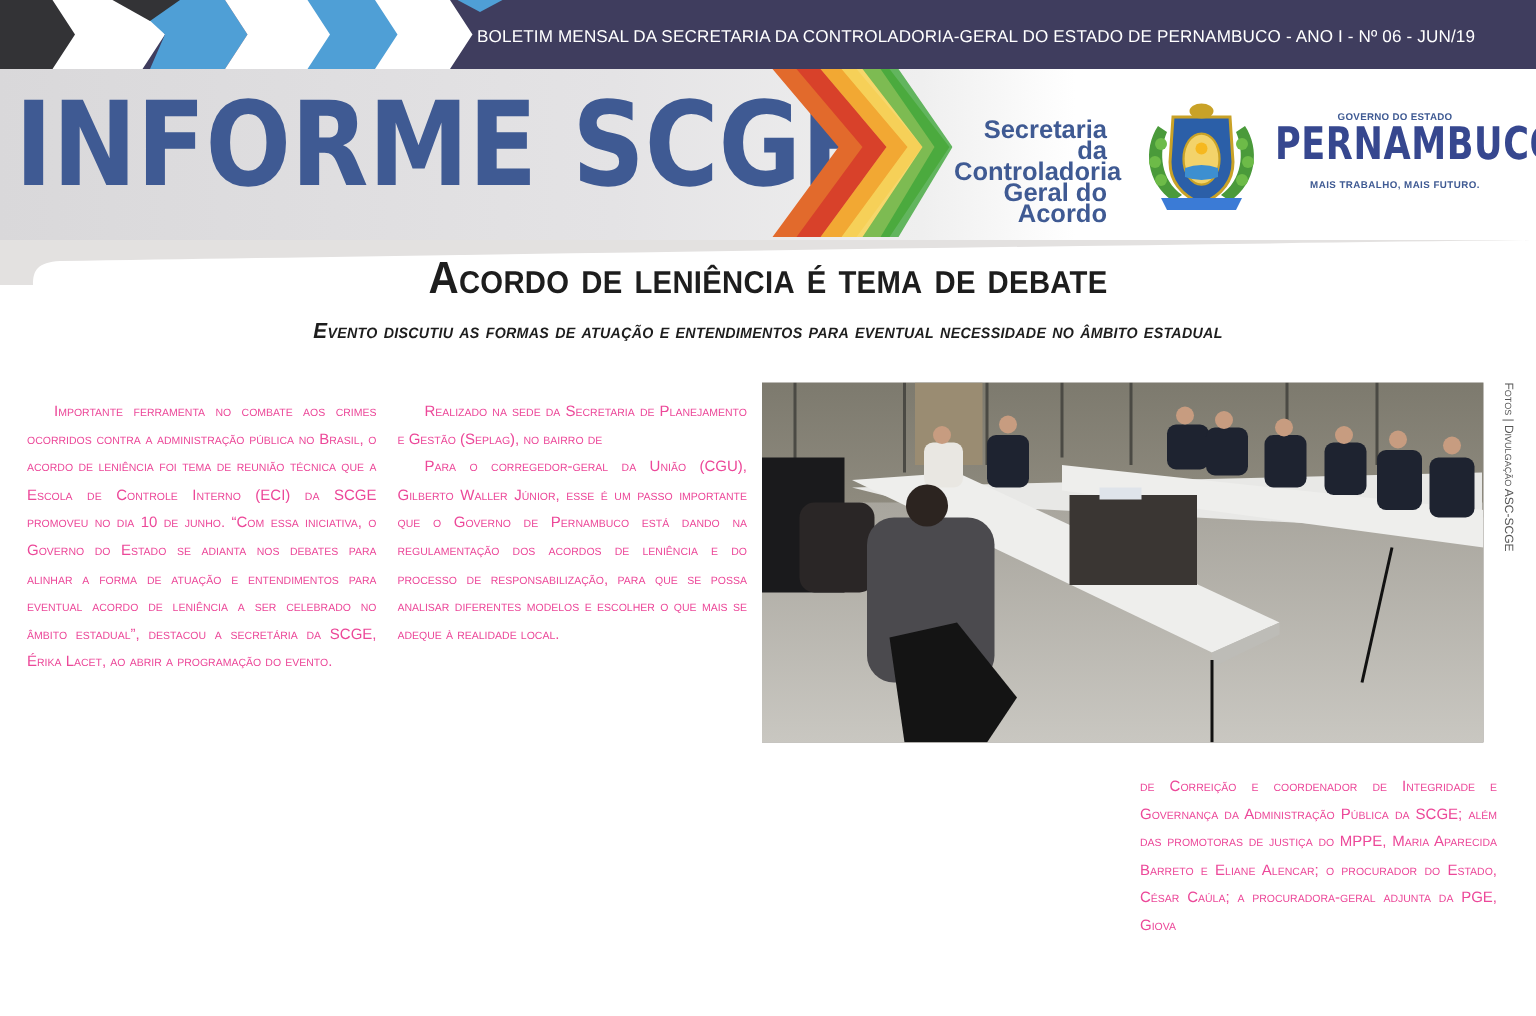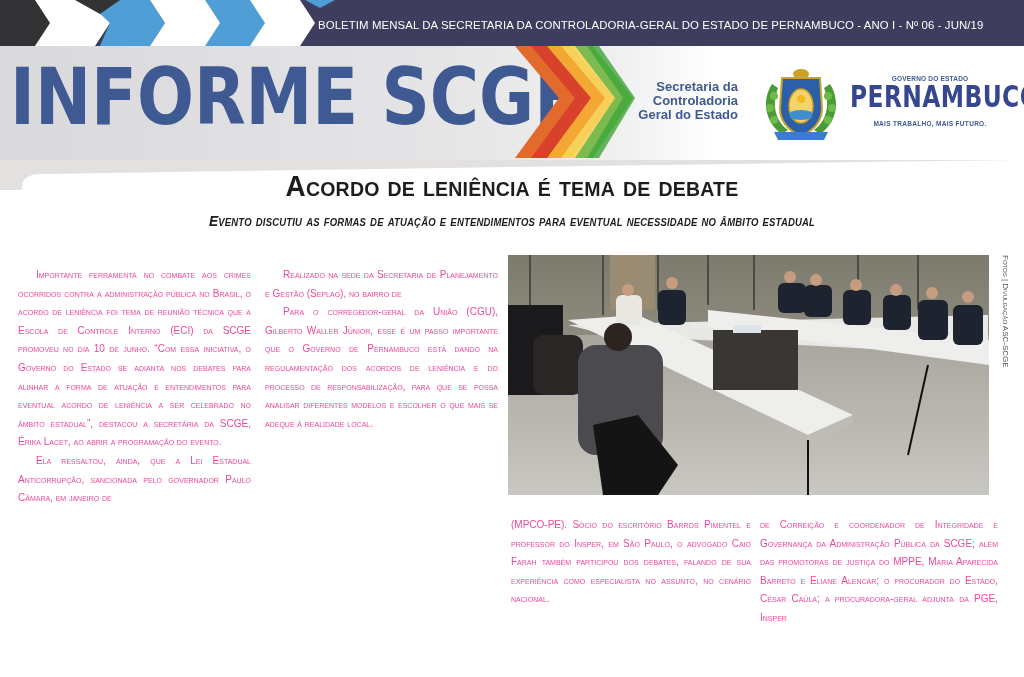--- a/index.html
+++ b/index.html
@@ -18,21 +18,21 @@
   .masthead { position: absolute; left: 0; top: 46px; width: 1024px; height: 118px;
     background: linear-gradient(90deg, #d9d8da 0%, #e4e3e5 40%, #efefef 60%, #ffffff 70%, #ffffff 100%); padding-left: 28px; }
   .masthead .brand-title {
     position: absolute; left: 10px; top: 12px; font-size: 78px; font-weight: bold;
     color: #3f5a93; letter-spacing: 0px; font-family: "DejaVu Sans", sans-serif;
     transform: scaleX(0.86); transform-origin: left top; line-height: 1;
   }
   .masthead .chevron { position: absolute; left: 495px; top: 0px; width: 140px; height: 118px; }
   .masthead .secretaria {
     position: absolute; left: 636px; top: 34px; width: 102px; text-align: right;
-    font-size: 13px; font-weight: bold; color: #3f5a93; line-height: 14px;
+    font-size: 17px; font-weight: bold; color: #3f5a93; line-height: 14px;
   }
   .masthead .crest { position: absolute; left: 760px; top: 18px; width: 82px; height: 80px; }
   .masthead .gov-small { position: absolute; left: 885px; top: 29px; width: 90px; text-align: center; font-size: 6.5px; font-weight: bold; color: #3f5a93; letter-spacing: 0.2px; }
   .masthead .gov-big { position: absolute; left: 850px; top: 36px; font-size: 30px; font-weight: bold; color: #36478f; font-family: "DejaVu Sans", sans-serif; transform: scaleX(0.78); transform-origin: left top; letter-spacing: 0.5px; line-height: 1; }
   .masthead .gov-slogan { position: absolute; left: 850px; top: 74px; width: 160px; text-align: center; font-size: 6.5px; font-weight: bold; color: #3f5a93; letter-spacing: 0.3px; }
 
   
   .headline-band { position: absolute; left: 0; top: 160px; width: 1024px; height: 30px; }
   .headline {
     position: absolute; left: 0; top: 171px; width: 1024px; text-align: center;
@@ -93,21 +93,21 @@
     <polygon points="36,0 60,0 104,52 60,112 36,112 80,52" fill="#d63a2a" opacity="0.85"></polygon>
     <polygon points="52,0 76,0 120,52 76,112 52,112 96,52" fill="#f2a833"></polygon>
     <polygon points="66,0 86,0 130,52 86,112 66,112 110,52" fill="#f6d45c" opacity="0.9"></polygon>
     <polygon points="80,0 98,0 138,52 98,112 80,112 120,52" fill="#7dbb52"></polygon>
     <polygon points="92,0 104,0 140,52 104,112 92,112 128,52" fill="#3fa63a" opacity="0.8"></polygon>
   </svg>
 
   <div class="secretaria">
     <div>Secretaria da</div>
     <div>Controladoria</div>
-    <div>Geral do Estado</div>
+    <div>Geral do Acordo</div>
   </div>
 
   <svg class="crest" viewBox="0 0 82 80">
     <path d="M12,20 C2,35 4,58 22,70 L28,66 C14,56 12,38 18,24 Z" fill="#4a9a3a"></path>
     <path d="M70,20 C80,35 78,58 60,70 L54,66 C68,56 70,38 64,24 Z" fill="#4a9a3a"></path>
     <circle cx="14" cy="32" r="4" fill="#6dbb48"></circle>
       <circle cx="10" cy="44" r="4" fill="#6dbb48"></circle>
       <circle cx="14" cy="56" r="4" fill="#6dbb48"></circle>
     <circle cx="68" cy="32" r="4" fill="#6dbb48"></circle>
       <circle cx="72" cy="44" r="4" fill="#6dbb48"></circle>
@@ -127,21 +127,20 @@
 
 <svg class="headline-band" viewBox="0 0 1024 30" preserveAspectRatio="none" style="position:absolute;left:0;top:160px;width:1024px;height:30px;">
   <path d="M0,0 L1024,0 L1024,0 C700,4 300,10 40,14 C25,15 22,20 22,30 L0,30 Z" fill="#e3e1e0"></path>
 </svg>
 
 <h1 class="headline">Acordo de leniência é tema de debate</h1>
 <h2 class="subheadline">Evento discutiu as formas de atuação e entendimentos para eventual necessidade no âmbito estadual</h2>
 
 <div class="col col1">
   <p class="indent">Importante ferramenta no combate aos crimes ocorridos contra a administração pública no Brasil, o acordo de leniência foi tema de reunião técnica que a Escola de Controle Interno (ECI) da SCGE promoveu no dia 10 de junho. “Com essa iniciativa, o Governo do Estado se adianta nos debates para alinhar a forma de atuação e entendimentos para eventual acordo de leniência a ser celebrado no âmbito estadual”, destacou a secretária da SCGE, Érika Lacet, ao abrir a programação do evento.</p>
-  <p class="indent">Ela ressaltou, ainda, que a Lei Estadual Anticorrupção, sancionada pelo governador Paulo Câmara, em janeiro de</p>
 </div>
 
 <div class="col col2">
   <p class="indent">Realizado na sede da Secretaria de Planejamento e Gestão (Seplag), no bairro de</p>
   <p class="indent">Para o corregedor-geral da União (CGU), Gilberto Waller Júnior, esse é um passo importante que o Governo de Pernambuco está dando na regulamentação dos acordos de leniência e do processo de responsabilização, para que se possa analisar diferentes modelos e escolher o que mais se adeque à realidade local.</p>
 </div>
 
 <div class="photo">
   <svg width="481" height="240" viewBox="0 0 481 240">
     <defs>
@@ -208,18 +207,17 @@
     <path d="M85,170 L130,160 L170,210 L150,240 L95,240 Z" fill="#141414"></path>
     <g stroke="#111" stroke-width="2">
       <line x1="300" y1="185" x2="300" y2="240"></line>
         <line x1="420" y1="110" x2="400" y2="200"></line>
     </g>
   </svg>
 </div>
 <div class="photo-credit">Fotos | Divulgação ASC-SCGE</div>
 
 <div class="col col3">
-  <p>(MPCO-PE). Sócio do escritório Barros Pimentel e professor do Insper, em São Paulo, o advogado Caio Farah também participou dos debates, falando de sua experiência como especialista no assunto, no cenário nacional.</p>
 </div>
 
 <div class="col col4">
-  <p>de Correição e coordenador de Integridade e Governança da Administração Pública da SCGE; além das promotoras de justiça do MPPE, Maria Aparecida Barreto e Eliane Alencar; o procurador do Estado, César Caúla; a procuradora-geral adjunta da PGE, Insper</p>
+  <p>de Correição e coordenador de Integridade e Governança da Administração Pública da SCGE; além das promotoras de justiça do MPPE, Maria Aparecida Barreto e Eliane Alencar; o procurador do Estado, César Caúla; a procuradora-geral adjunta da PGE, Giova</p>
 </div>
 
 </body></html>

